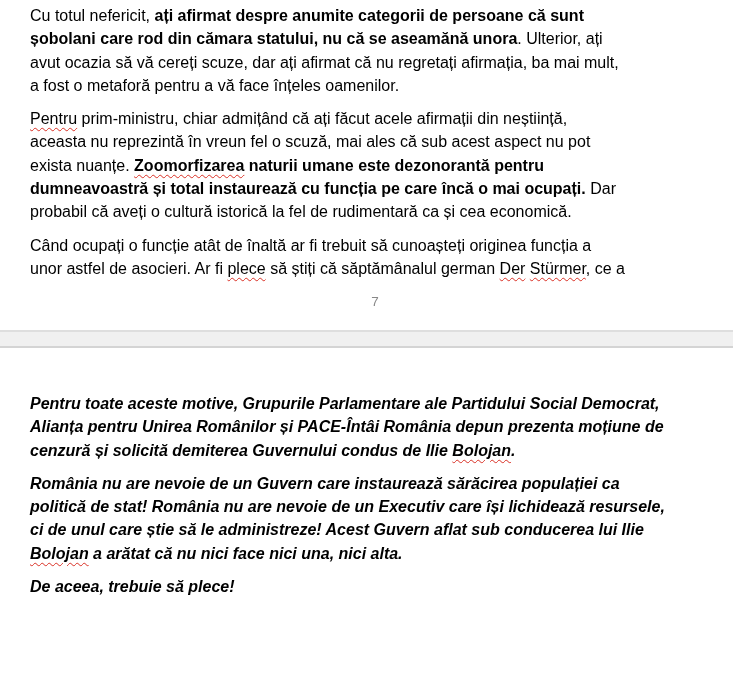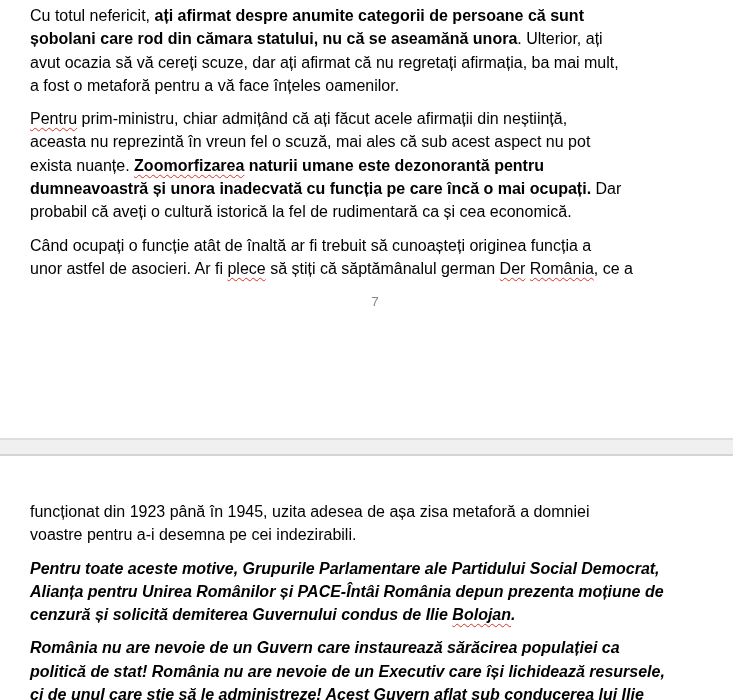--- a/index.html
+++ b/index.html
@@ -13,21 +13,21 @@
   }
   html,body{margin:0;padding:0;}
   body{
     width:733px;height:700px;overflow:hidden;
     background:var(--page-bg);
     font-family:"Liberation Sans", sans-serif;
     color:var(--text);
   }
   .viewport{position:relative;width:733px;height:700px;}
   .page{background:var(--page-bg);box-sizing:border-box;}
-  .page-top{height:438px;padding:4px 13px 0 30px;}
+  .page-top{height:330px;padding:4px 13px 0 30px;}
   .page-bottom{height:324px;padding:44px 13px 0 30px;}
   .page-gap{
     height:18px;box-sizing:border-box;
     background:var(--gap-bg);
     border-top:2px solid var(--gap-edge-top);
     border-bottom:2px solid var(--gap-edge-bottom);
   }
   p.doc-par{
     margin:0 0 10px 0;
     font-size:16px;
@@ -59,37 +59,36 @@
 
   <section class="page page-top">
     <div class="page-text">
         <p class="doc-par"><span>Cu totul nefericit, </span><span class="run-bold">ați afirmat despre anumite categorii de persoane că sunt
 șobolani care rod din cămara statului, nu că se aseamănă unora</span><span>. Ulterior, ați
 avut ocazia să vă cereți scuze, dar ați afirmat că nu regretați afirmația, ba mai mult,
 a fost o metaforă pentru a vă face înțeles oamenilor.</span></p>
         <p class="doc-par"><span class="run-squiggle">Pentru</span><span> prim-ministru, chiar admițând că ați făcut acele afirmații din neștiință,
 aceasta nu reprezintă în vreun fel o scuză, mai ales că sub acest aspect nu pot
 exista nuanțe. </span><span class="run-bold run-squiggle">Zoomorfizarea</span><span class="run-bold"> naturii umane este dezonorantă pentru
-dumneavoastră și unora inadecvată cu funcția pe care încă o mai ocupați.</span><span> Dar
+dumneavoastră și total instaurează cu funcția pe care încă o mai ocupați.</span><span> Dar
 probabil că aveți o cultură istorică la fel de rudimentară ca și cea economică.</span></p>
         <p class="doc-par"><span>Când ocupați o funcție atât de înaltă ar fi trebuit să cunoașteți originea funcția a
-unor astfel de asocieri. Ar fi </span><span class="run-squiggle">plece</span><span> să știți că săptămânalul german </span><span class="run-squiggle">Der</span><span> </span><span class="run-squiggle">România</span><span>, ce a</span></p>
+unor astfel de asocieri. Ar fi </span><span class="run-squiggle">plece</span><span> să știți că săptămânalul german </span><span class="run-squiggle">Der</span><span> </span><span class="run-squiggle">Stürmer</span><span>, ce a</span></p>
       </div>
     <div class="page-number">7</div>
   </section>
 
   <div class="page-gap"></div>
 
   <section class="page page-bottom">
     <div class="page-text">
-        <p class="doc-par"><span>funcționat din 1923 până în 1945, uzita adesea de așa zisa metaforă a domniei
-voastre pentru a-i desemna pe cei indezirabili.</span></p>
         <p class="doc-par italic"><span>Pentru toate aceste motive, Grupurile Parlamentare ale Partidului Social Democrat,
 Alianța pentru Unirea Românilor și PACE-Întâi România depun prezenta moțiune de
 cenzură și solicită demiterea Guvernului condus de Ilie </span><span class="run-squiggle">Bolojan</span><span>.</span></p>
         <p class="doc-par italic"><span>România nu are nevoie de un Guvern care instaurează sărăcirea populației ca
 politică de stat! România nu are nevoie de un Executiv care își lichidează resursele,
 ci de unul care știe să le administreze! Acest Guvern aflat sub conducerea lui Ilie
 </span><span class="run-squiggle">Bolojan</span><span> a arătat că nu nici face nici una, nici alta.</span></p>
+        <p class="doc-par italic"><span>De aceea, trebuie să plece!</span></p>
       </div>
   </section>
 
 </div>
 
 </body></html>

